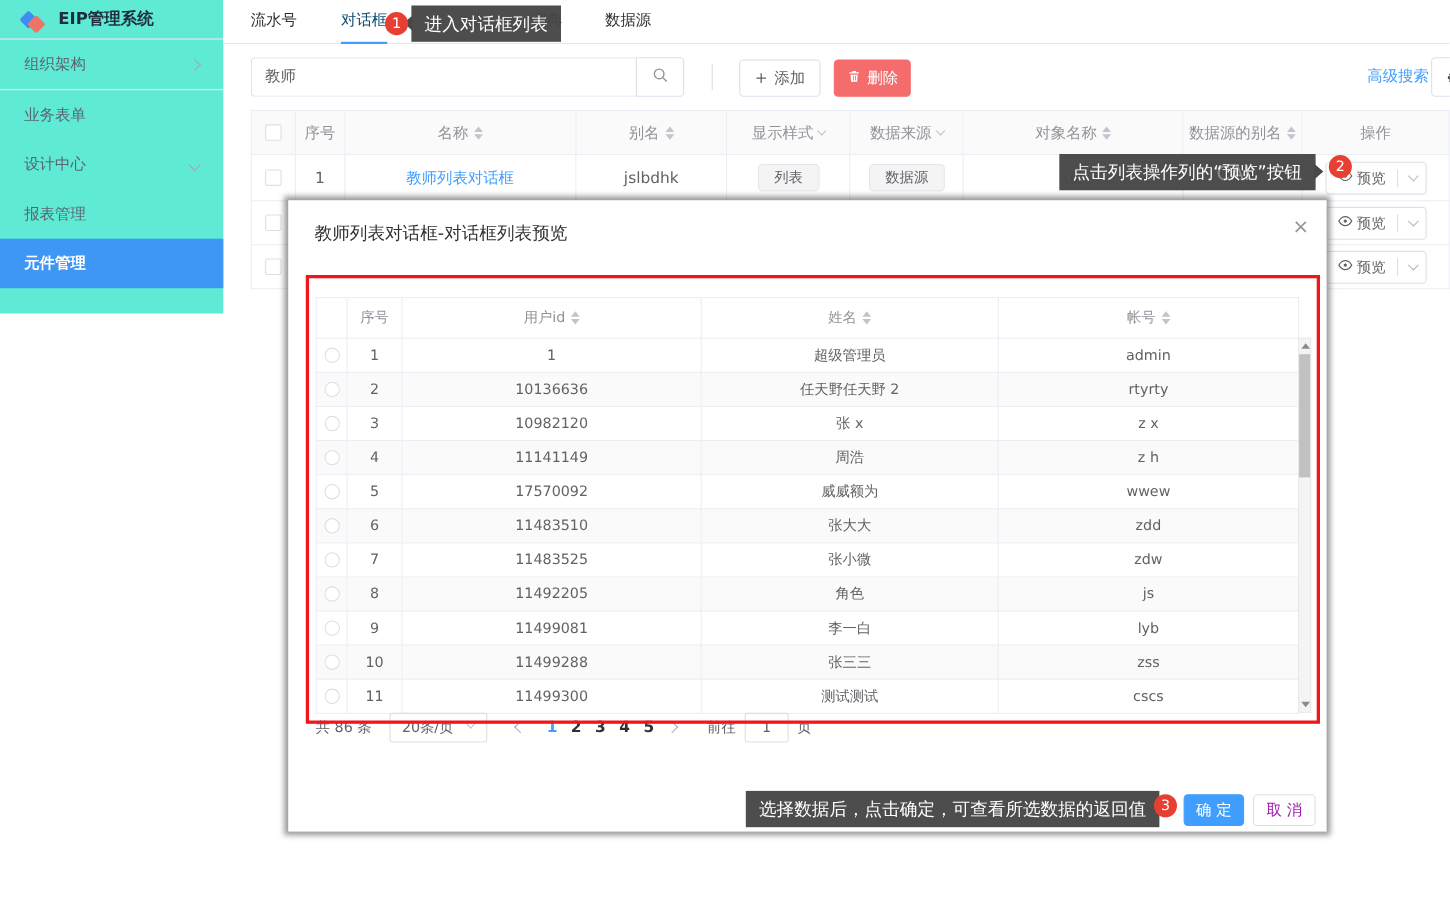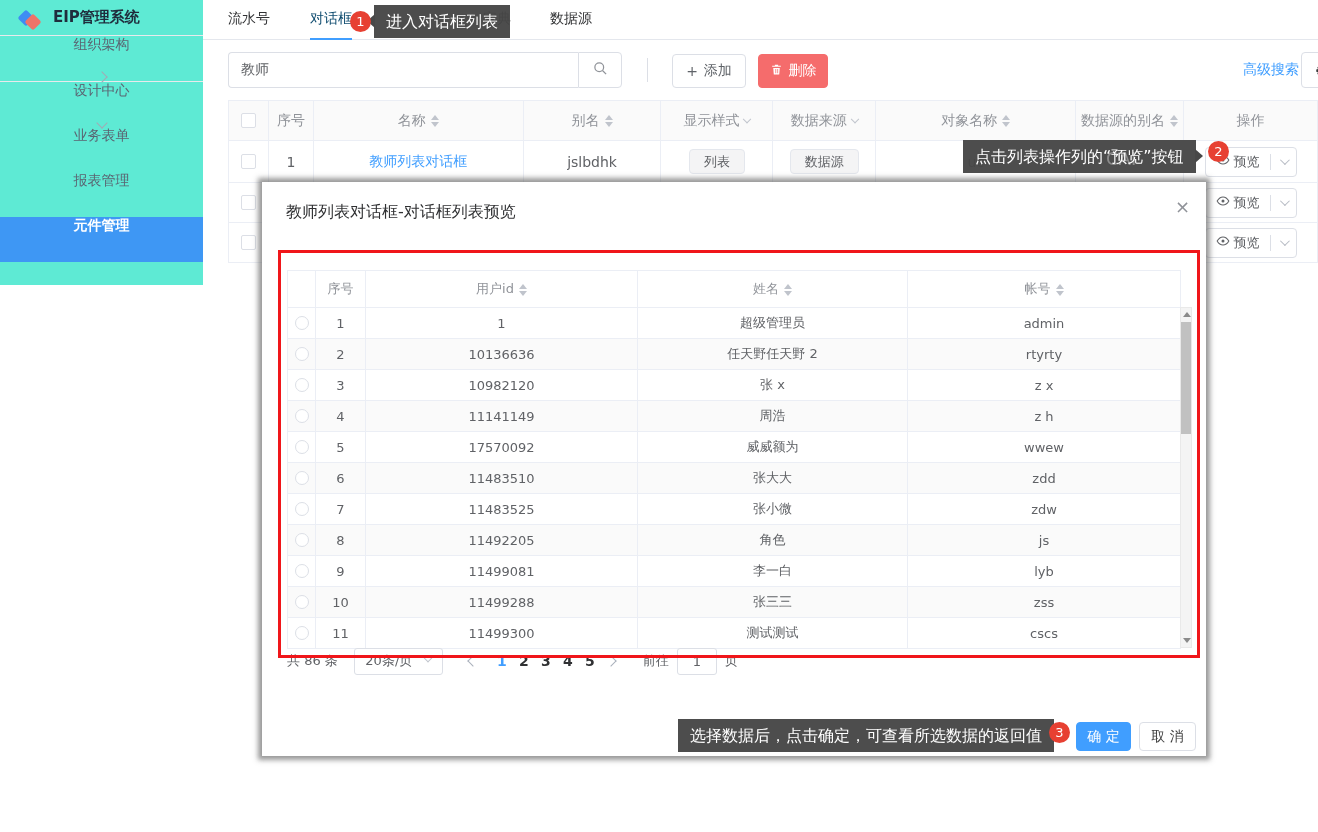--- a/index.html
+++ b/index.html
@@ -8,21 +8,21 @@
          font-family:"DejaVu Sans","Liberation Sans",sans-serif; color:#606266; }
 
   
   .sidebar { position:absolute; left:0; top:0; width:203px; height:285px; background:#5eead4; }
   .logo-row { height:36px; border-bottom:1px solid #e8eaec; display:flex; align-items:center; padding-left:20px; }
   .dia { display:inline-block; width:12px; height:12px; transform:rotate(45deg); border-radius:2px; }
   .dia.blue { background:#3f8cf3; }
   .dia.red  { background:#ef7468; margin-left:-5px; margin-top:8px; }
   .logo-title { margin-left:14px; font-size:15px; font-weight:bold; color:#1f2d3d; }
   .sb-item { height:45px; display:flex; align-items:center; justify-content:space-between;
-             padding:0 22px; font-size:14px; color:#5a6572; cursor:pointer;flex-direction:column; }
+             padding:0 22px; font-size:14px; color:#5a6572; cursor:pointer; }
   .sb-item.active { background:#3e97f4; color:#fff; font-weight:bold; }
   .sb-divider { height:1px; background:#e8eaec; }
   .chev { display:inline-block; width:8px; height:8px; border-right:1.6px solid #a3aab4; border-bottom:1.6px solid #a3aab4; }
   .chev.right { transform:rotate(-45deg); }
   .chev.down  { transform:rotate(45deg); }
 
   
   .topbar { position:absolute; left:203px; top:0; width:1115px; height:40px; border-bottom:1px solid #e4e7ed; background:#fff; }
   .tab { position:absolute; top:10px; font-size:14px; color:#303133; cursor:pointer; white-space:nowrap; }
   .tab.active { color:#0c4a6e; }
@@ -91,21 +91,21 @@
   .pg-arrow { display:inline-block; width:8px; height:8px; border-right:1.6px solid #a9b0bb; border-bottom:1.6px solid #a9b0bb; cursor:pointer; }
   .pg-arrow.left { transform:rotate(135deg); margin-left:26px; }
   .pg-arrow.rightt { transform:rotate(-45deg); margin-left:6px; }
   .pg-nums { display:flex; margin-left:14px; }
   .pg-num { min-width:22px; text-align:center; font-size:14px; font-weight:bold; color:#303133; cursor:pointer; }
   .pg-num.current { color:#409eff; }
   .goto-label { margin-left:28px; }
   .goto-input { width:40px; height:27px; border:1px solid #dcdfe6; border-radius:3px; text-align:center; font-size:13px;
                 color:#606266; margin:0 8px; font-family:inherit; outline:none; }
   .btn-confirm { position:absolute; left:814px; top:540px; width:55px; height:29px; background:#409eff; border:1px solid #409eff; color:#fff; }
-  .btn-cancel  { position:absolute; left:877px; top:540px; width:57px; height:29px; background:#fff; border:1px solid #dcdfe6; color:#404040; }
+  .btn-cancel  { position:absolute; left:877px; top:540px; width:57px; height:29px; background:#fff; border:1px solid #dcdfe6; color:#a21caf; }
 
   
   .tt { position:absolute; background:rgba(70,70,70,0.96); color:#fff; font-size:16px; line-height:33px; height:33px;
         padding:0 12px; white-space:nowrap; z-index:50; }
   .tt1 { left:374px; top:5px; }
   .tt1::before { content:""; position:absolute; left:-7px; top:9px; border-top:7px solid transparent;
                  border-bottom:7px solid transparent; border-right:8px solid #484848; }
   .tt2 { left:963px; top:140px; }
   .tt2::after { content:""; position:absolute; right:-7px; top:9px; border-top:7px solid transparent;
                 border-bottom:7px solid transparent; border-left:8px solid #484848; }
@@ -128,25 +128,25 @@
     <span class="dia red"></span>
     <span class="logo-title">EIP管理系统</span>
   </div>
   <div>
       <div class="sb-item">
         <span>组织架构</span>
         <span class="chev right"></span>
       </div>
       <div class="sb-divider"></div>
       <div class="sb-item">
+        <span>业务表单</span>
+      </div>
+      <div class="sb-item">
         <span>设计中心</span>
         <span class="chev down"></span>
-      </div>
-      <div class="sb-item">
-        <span>业务表单</span>
       </div>
       <div class="sb-item">
         <span>报表管理</span>
       </div>
       <div class="sb-item active">
         <span>元件管理</span>
       </div>
     </div>
 </div>
 

